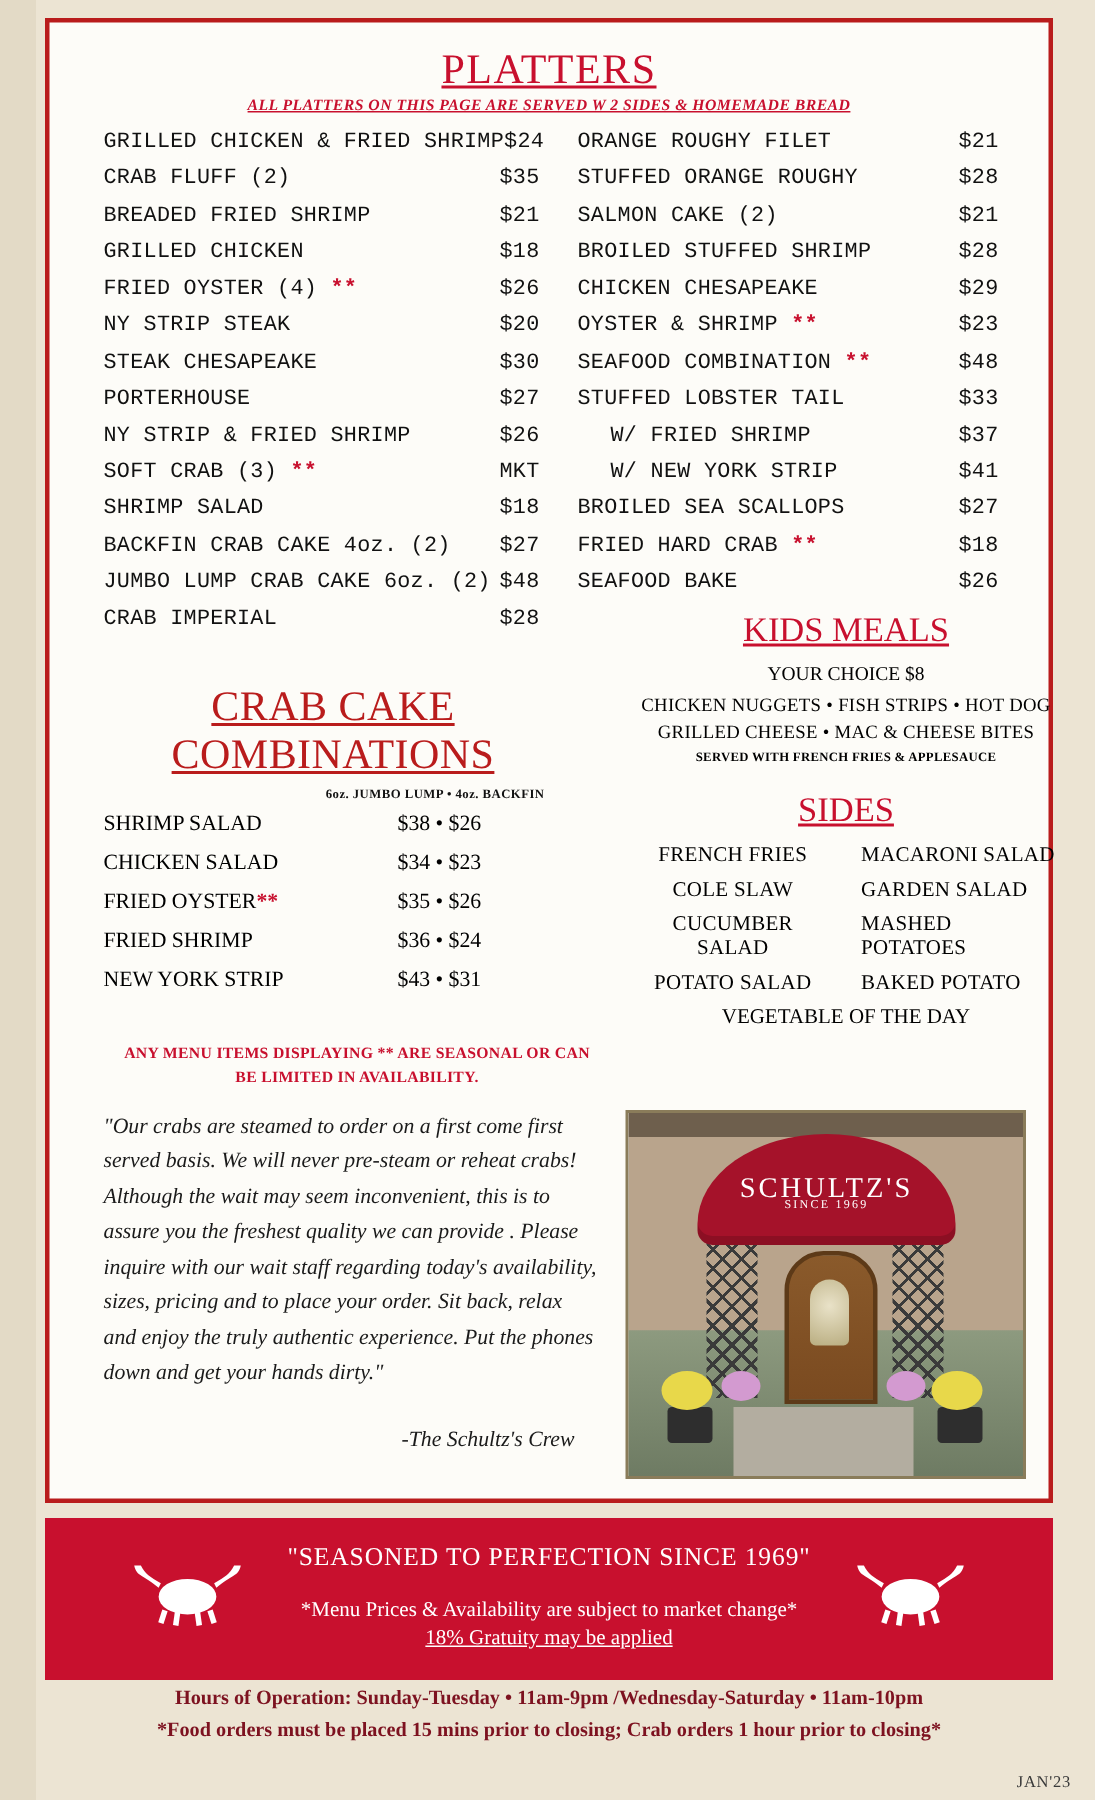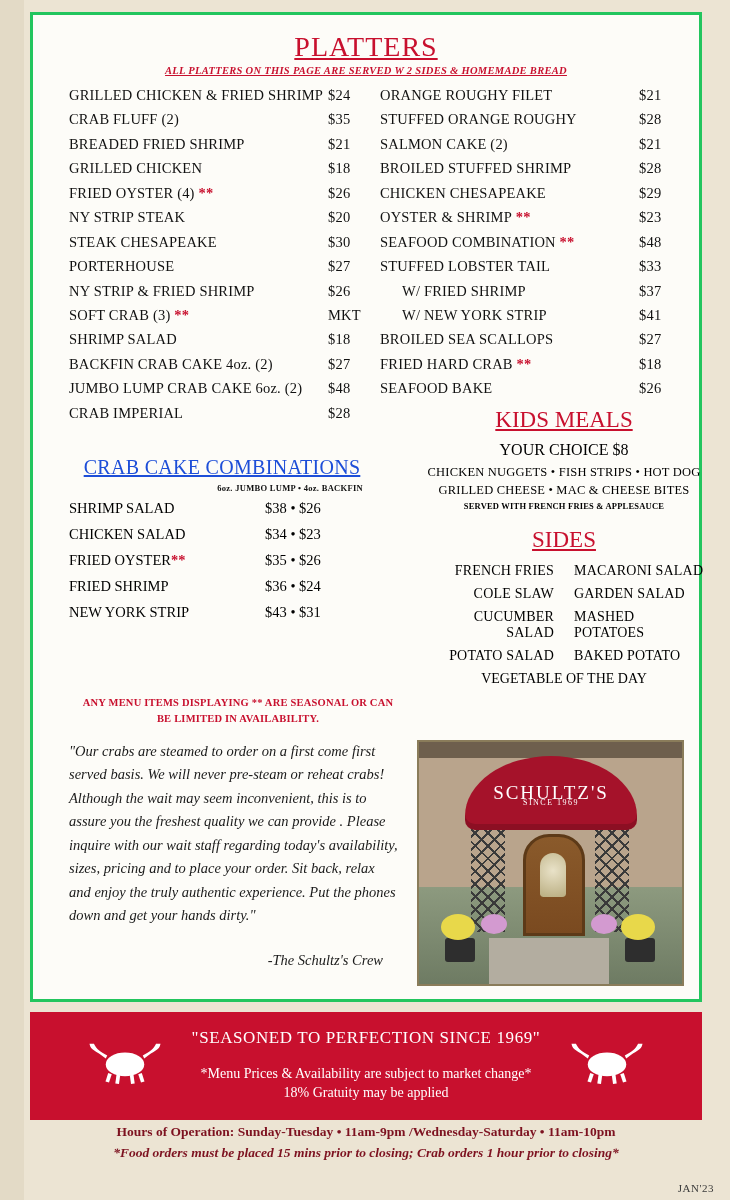--- a/index.html
+++ b/index.html
@@ -20,21 +20,21 @@
     background: #ece4d3;
     box-sizing: border-box;
   }
   .menu-body {
     position: absolute;
     left: 30px;
     top: 12px;
     width: 672px;
     height: 990px;
     background: #fdfcf8;
-    border: 3px solid #22c55e;
+    border: 3px solid #b91c1c;
     box-sizing: border-box;
     padding: 10px 14px 0 14px;
   }
 
   
   .platters-title {
     text-align: center;
     color: #c8102e;
     font-size: 28px;
     letter-spacing: 1px;
@@ -50,20 +50,21 @@
     font-weight: bold;
     letter-spacing: .3px;
     margin-bottom: 12px;
     text-decoration: underline;
   }
 
   
   .platters-cols {
     display: flex;
     justify-content: space-between;
+    font-family: Liberation Mono, monospace;
   }
   .col {
     width: 310px;
   }
   .col.left { padding-left: 22px; }
   .col.right { padding-left: 6px; }
 
   .item {
     display: flex;
     justify-content: space-between;
@@ -78,22 +79,22 @@
   .item .pr { width: 46px; text-align: left; }
   .item.indent .nm { padding-left: 22px; }
   .star { color: #c8102e; font-weight: bold; }
 
   
   .combo-block {
     margin-top: 26px;
     width: 350px;
   }
   .combo-title {
-    color: #1d4ed8;
-    font-size: 20px;
+    color: #b91c1c;
+    font-size: 28px;
     text-decoration: underline;
     text-align: center;
     margin: 0 0 4px 0;
     font-weight: normal;
     letter-spacing: .3px;
   }
   .combo-head {
     font-size: 8.5px;
     font-weight: bold;
     color: #111;
@@ -120,21 +121,21 @@
     text-align: center;
   }
   .kids-title {
     color: #c8102e;
     font-size: 23px;
     text-decoration: underline;
     margin: 0 0 8px 0;
     font-weight: normal;
   }
   .kids-choice {
-    font-size: 16px;
+    font-size: 13px;
     margin-bottom: 6px;
   }
   .kids-line {
     font-size: 12.5px;
     margin-bottom: 3px;
     letter-spacing: .2px;
   }
   .kids-note {
     font-size: 8.5px;
     font-weight: bold;
@@ -157,21 +158,21 @@
     margin: 0 0 10px 0;
     font-weight: normal;
   }
   .sides-grid {
     display: grid;
     grid-template-columns: 1fr 1fr;
     row-gap: 7px;
     font-size: 14px;
     letter-spacing: .2px;
   }
-  .sides-grid .c1 { text-align: right; padding-right: 10px;}
+  .sides-grid .c1 { text-align: center; padding-right: 10px;}
   .sides-grid .c2 { text-align: left; padding-left: 10px;}
   .sides-last {
     font-size: 14px;
     margin-top: 7px;
   }
 
   
   .seasonal {
     position: absolute;
     left: 40px;
@@ -292,21 +293,21 @@
     box-sizing: border-box;
     text-align: center;
     padding-top: 16px;
   }
   .banner-title {
     font-size: 17px;
     letter-spacing: .6px;
     margin-bottom: 18px;
   }
   .banner-line1 { font-size: 14px; margin-bottom: 3px;}
-  .banner-line2 { font-size: 14px; }
+  .banner-line2 { font-size: 14px; text-decoration: underline; }
   .crab {
     position: absolute;
     top: 24px;
     width: 74px;
     height: 48px;
   }
   .crab.left { left: 58px; }
   .crab.right { right: 58px; }
 
   
@@ -314,21 +315,21 @@
     position: absolute;
     left: 30px;
     top: 1122px;
     width: 672px;
     text-align: center;
     color: #7d1220;
     font-size: 13.5px;
     line-height: 1.55;
     font-weight: bold;
   }
-  .hours .l2 { font-style: italic; }
+  .hours .l2 { }
 
   .date-stamp {
     position: absolute;
     right: 16px;
     bottom: 6px;
     font-size: 11px;
     color: #3a3a3a;
     letter-spacing: .5px;
   }
   .edge-left {

